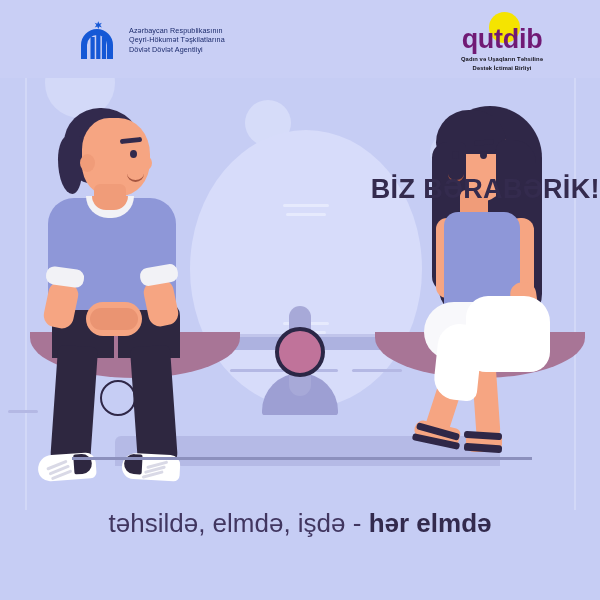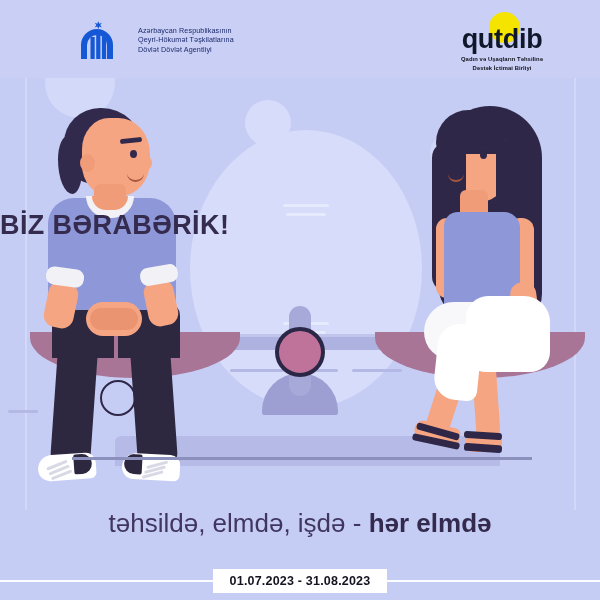--- a/index.html
+++ b/index.html
@@ -17,36 +17,36 @@
   }
 
   
   .header{
     position:absolute;left:0;top:0;width:600px;height:78px;
     background:#c9cff5;
     z-index:40;
   }
   .logo-left{
     position:absolute;left:72px;top:15px;
-    display:flex;align-items:center;gap:16px;
+    display:flex;align-items:center;gap:7px;
   }
   .logo-left .mark{width:50px;height:50px;position:relative;flex:0 0 auto;}
   .logo-left .txt{
     font-size:7.2px;line-height:9.6px;color:#1b2a6b;
     letter-spacing:.1px;white-space:nowrap;font-weight:400;
   }
   .logo-right{
     position:absolute;left:432px;top:12px;width:140px;text-align:center;
   }
   .sun{
     position:absolute;left:57px;top:0px;width:31px;height:31px;
     border-radius:50%;background:#f5e400;
   }
   .qutdib{
-    position:relative;font-size:27px;font-weight:bold;color:#0f172a;
+    position:relative;font-size:27px;font-weight:bold;color:#701a75;
     letter-spacing:-.3px;line-height:30px;margin-top:12px;
   }
   .qutdib-sub{
     position:relative;font-size:5.8px;line-height:8px;font-weight:bold;
     color:#111018;margin-top:1px;letter-spacing:.1px;
   }
 
   
   .stage{
     position:absolute;left:0;top:78px;width:600px;height:432px;
@@ -65,24 +65,23 @@
   
   .bubble{
     position:absolute;left:190px;top:52px;width:232px;height:278px;
     border-radius:50% 50% 50% 50%;
     background:#d7dcfa;
   }
   .bubble-lines{position:absolute;left:0;width:100%;}
   .bl{height:3px;background:#e6eafd;border-radius:2px;margin:0 auto 6px auto;}
 
   .headline{
-    position:absolute;left:0;top:174px;width:600px;text-align:left;
+    position:absolute;left:0;top:174px;width:600px;text-align:right;
     font-size:27px;font-weight:bold;color:#342b4e;letter-spacing:.4px;
     z-index:20;
-    margin-top:36px;
   }
 
   
   .beam{
     position:absolute;left:70px;top:259px;width:460px;height:13px;
     background:#adb2e0;border-radius:3px;
   }
   .beam-hi{
     position:absolute;left:70px;top:256px;width:460px;height:5px;
     background:#b9bde6;border-radius:3px;opacity:.75;
@@ -344,18 +343,14 @@
       <div class="w-knee"></div>
     </div>
 
     <div class="floor-line"></div>
   </div>
 
   <div class="headline">BİZ BƏRABƏRİK!</div>
 
   <div class="tagline"><span>təhsildə, elmdə, işdə - </span><b>hər elmdə</b></div>
 
-  <div class="datebar">
-    <div class="dateline"></div>
-    <div class="datechip">01.07.2023 - 31.08.2023</div>
-  </div>
 
 </div>
 
 </body></html>

